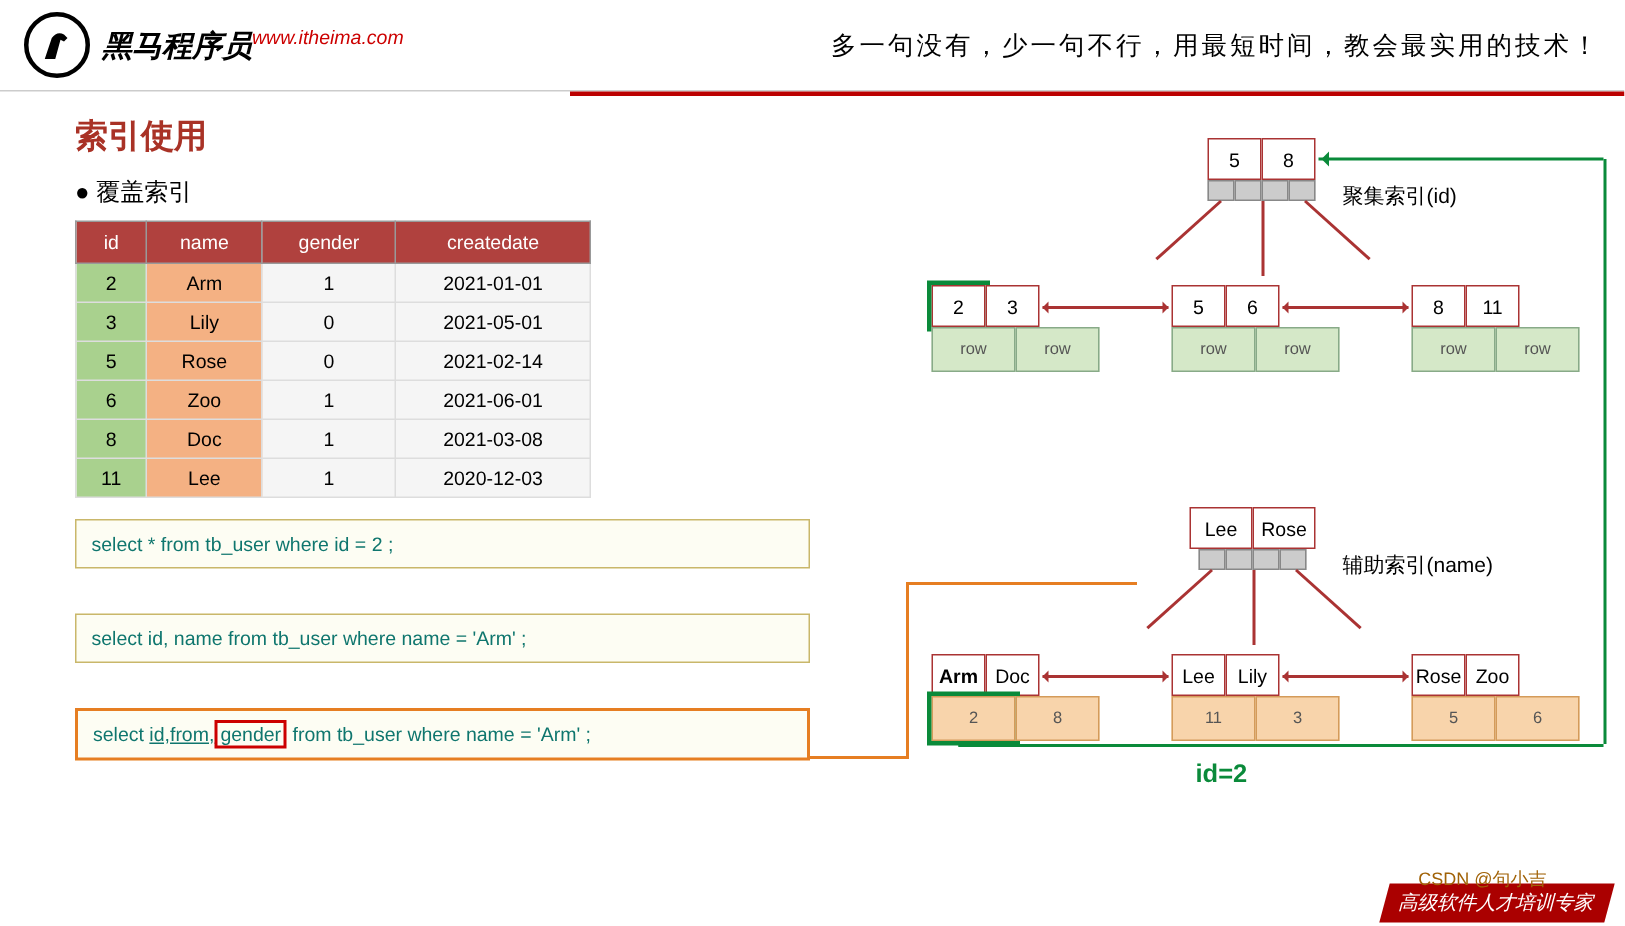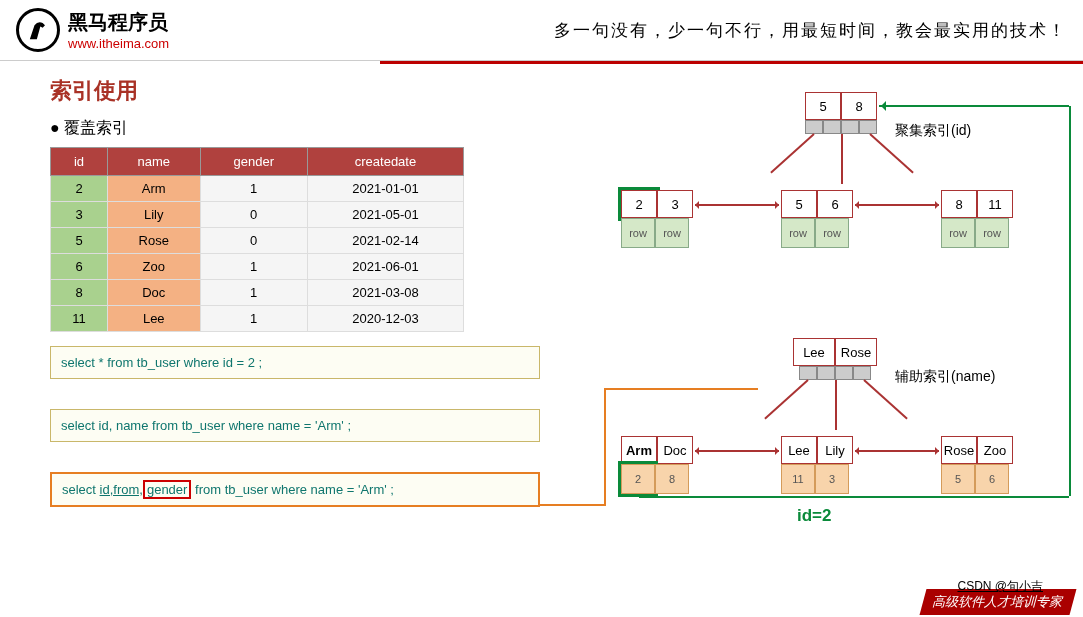--- a/index.html
+++ b/index.html
@@ -1,47 +1,47 @@
 <!DOCTYPE html>
 <html><head>
 <meta charset="utf-8">
 <style>
 * { box-sizing: border-box; margin: 0; padding: 0; }
 body { font-family: "Microsoft YaHei", Arial, sans-serif; background: #fff; width: 1083px; height: 617px; position: relative; overflow: hidden; }
 .header { display: flex; align-items: center; padding: 8px 16px; border-bottom: 1px solid #ccc; }
 .logo { display: flex; align-items: center; gap: 8px; }
 .logo-icon { width: 44px; height: 44px; border: 3px solid #000; border-radius: 50%; display: flex; align-items: center; justify-content: center; font-size: 24px; }
-.logo-text { display: flex; flex-direction: column; }
+.logo-text { display: flex; flex-direction: row; font-style: italic; }
 .logo-cn { font-size: 20px; font-weight: bold; }
 .logo-url { font-size: 13px; color: #c00; }
 .slogan { margin-left: auto; font-size: 17px; font-family: "KaiTi", serif; letter-spacing: 2px; }
 .redbar { height: 3px; background: #b00; margin-left: 380px; }
 .content { padding: 12px 40px 0 50px; position: relative; }
 .title { color: #a93226; font-size: 22px; font-weight: bold; margin-bottom: 12px; }
 .bullet { font-size: 16px; margin-bottom: 8px; }
 .bullet::before { content: "● "; }
-.tbl { border-collapse: collapse; font-size: 13px; width: 414px; }
+.tbl { border-collapse: collapse; font-size: 13px; width: 344px; }
 .tbl th { background: #b0413e; color: #fff; padding: 6px 8px; font-weight: normal; border: 1px solid #999; }
 .tbl td { padding: 5px 8px; text-align: center; border: 1px solid #ddd; background: #f5f5f5; }
 .tbl .col-id { background: #a9d18e; }
 .tbl .col-name { background: #f4b183; }
 .sql-box { border: 1px solid #c9b76a; background: #fdfdf3; padding: 8px 10px; font-size: 13px; color: #0f766e; margin-top: 14px; width: 490px; position: relative; }
 .sql-box.active { border: 2px solid #e67e22; }
 .kw-gender { border: 2px solid #c00; padding: 0 2px; }
 .note { color: #c00; font-size: 16px; margin-top: 16px; font-family: "SimSun", serif; }
 .diagram { position: absolute; right: 8px; top: 92px; width: 460px; font-size: 13px; }
 .tree { position: relative; margin-bottom: 46px; }
 .root { position: absolute; left: 190px; top: 0; display: flex; }
 .cell { width: 36px; height: 28px; border: 1px solid #a33; display: flex; align-items: center; justify-content: center; background: #fff; }
 .ptrrow { position: absolute; top: 28px; display: flex; }
 .ptr { width: 18px; height: 14px; border: 1px solid #888; background: #ccc; }
 .leaf-group { position: absolute; display: flex; flex-direction: column; }
 .leaf-keys { display: flex; }
 .leaf-data { display: flex; }
-.datacell { width: 34px; height: 30px; border: 1px solid #8a8; background: #d5e8c8; display: flex; align-items: center; justify-content: center; font-size: 11px; color: #555; }
+.datacell { width: 56px; height: 30px; border: 1px solid #8a8; background: #d5e8c8; display: flex; align-items: center; justify-content: center; font-size: 11px; color: #555; }
 .datacell.orange { background: #f8d4ab; border-color: #d49b5a; }
 .hl { outline: 3px solid #0a8a3a; }
 .lbl { position: absolute; font-size: 14px; }
 .arrow-h { position: absolute; height: 2px; background: #a33; }
 .arrow-h::before,.arrow-h::after { content:''; position:absolute; top:-3px; border:4px solid transparent; }
 .arrow-h::before { left:-4px; border-right-color:#a33; }
 .arrow-h::after { right:-4px; border-left-color:#a33; }
 .arrow-v { position: absolute; width: 2px; background: #a33; }
 .green-arrow { position: absolute; width: 2px; background: #0a8a3a; }
 .footer-box { position: absolute; bottom: 2px; right: 10px; background: #a00; color: #fff; font-size: 13px; padding: 4px 10px; transform: skewX(-15deg); font-family: "KaiTi", serif; }
@@ -236,13 +236,13 @@
     <div class="arrow-h" style="left:80px; top:112px; width:84px;"></div>
     <div class="arrow-h" style="left:240px; top:112px; width:84px;"></div>
     <div class="id2-label" style="left:182px; top:168px;">id=2</div>
 
     <div style="position:absolute; left:24px; top:158px; width:430px; height:2px; background:#0a8a3a;"></div>
     <div class="green-arrow" style="left:24px; top:156px; height:4px;"></div>
   </div>
 </div>
 
 <div class="footer-box">高级软件人才培训专家</div>
-<div style="position:absolute; right:40px; bottom:22px; color:#000000; font-size:12px;text-decoration:underline;">CSDN @句小吉</div>
+<div style="position:absolute; right:52px; bottom:22px; color:#a16207; font-size:12px;">CSDN @句小吉</div>
 
 </body></html>

